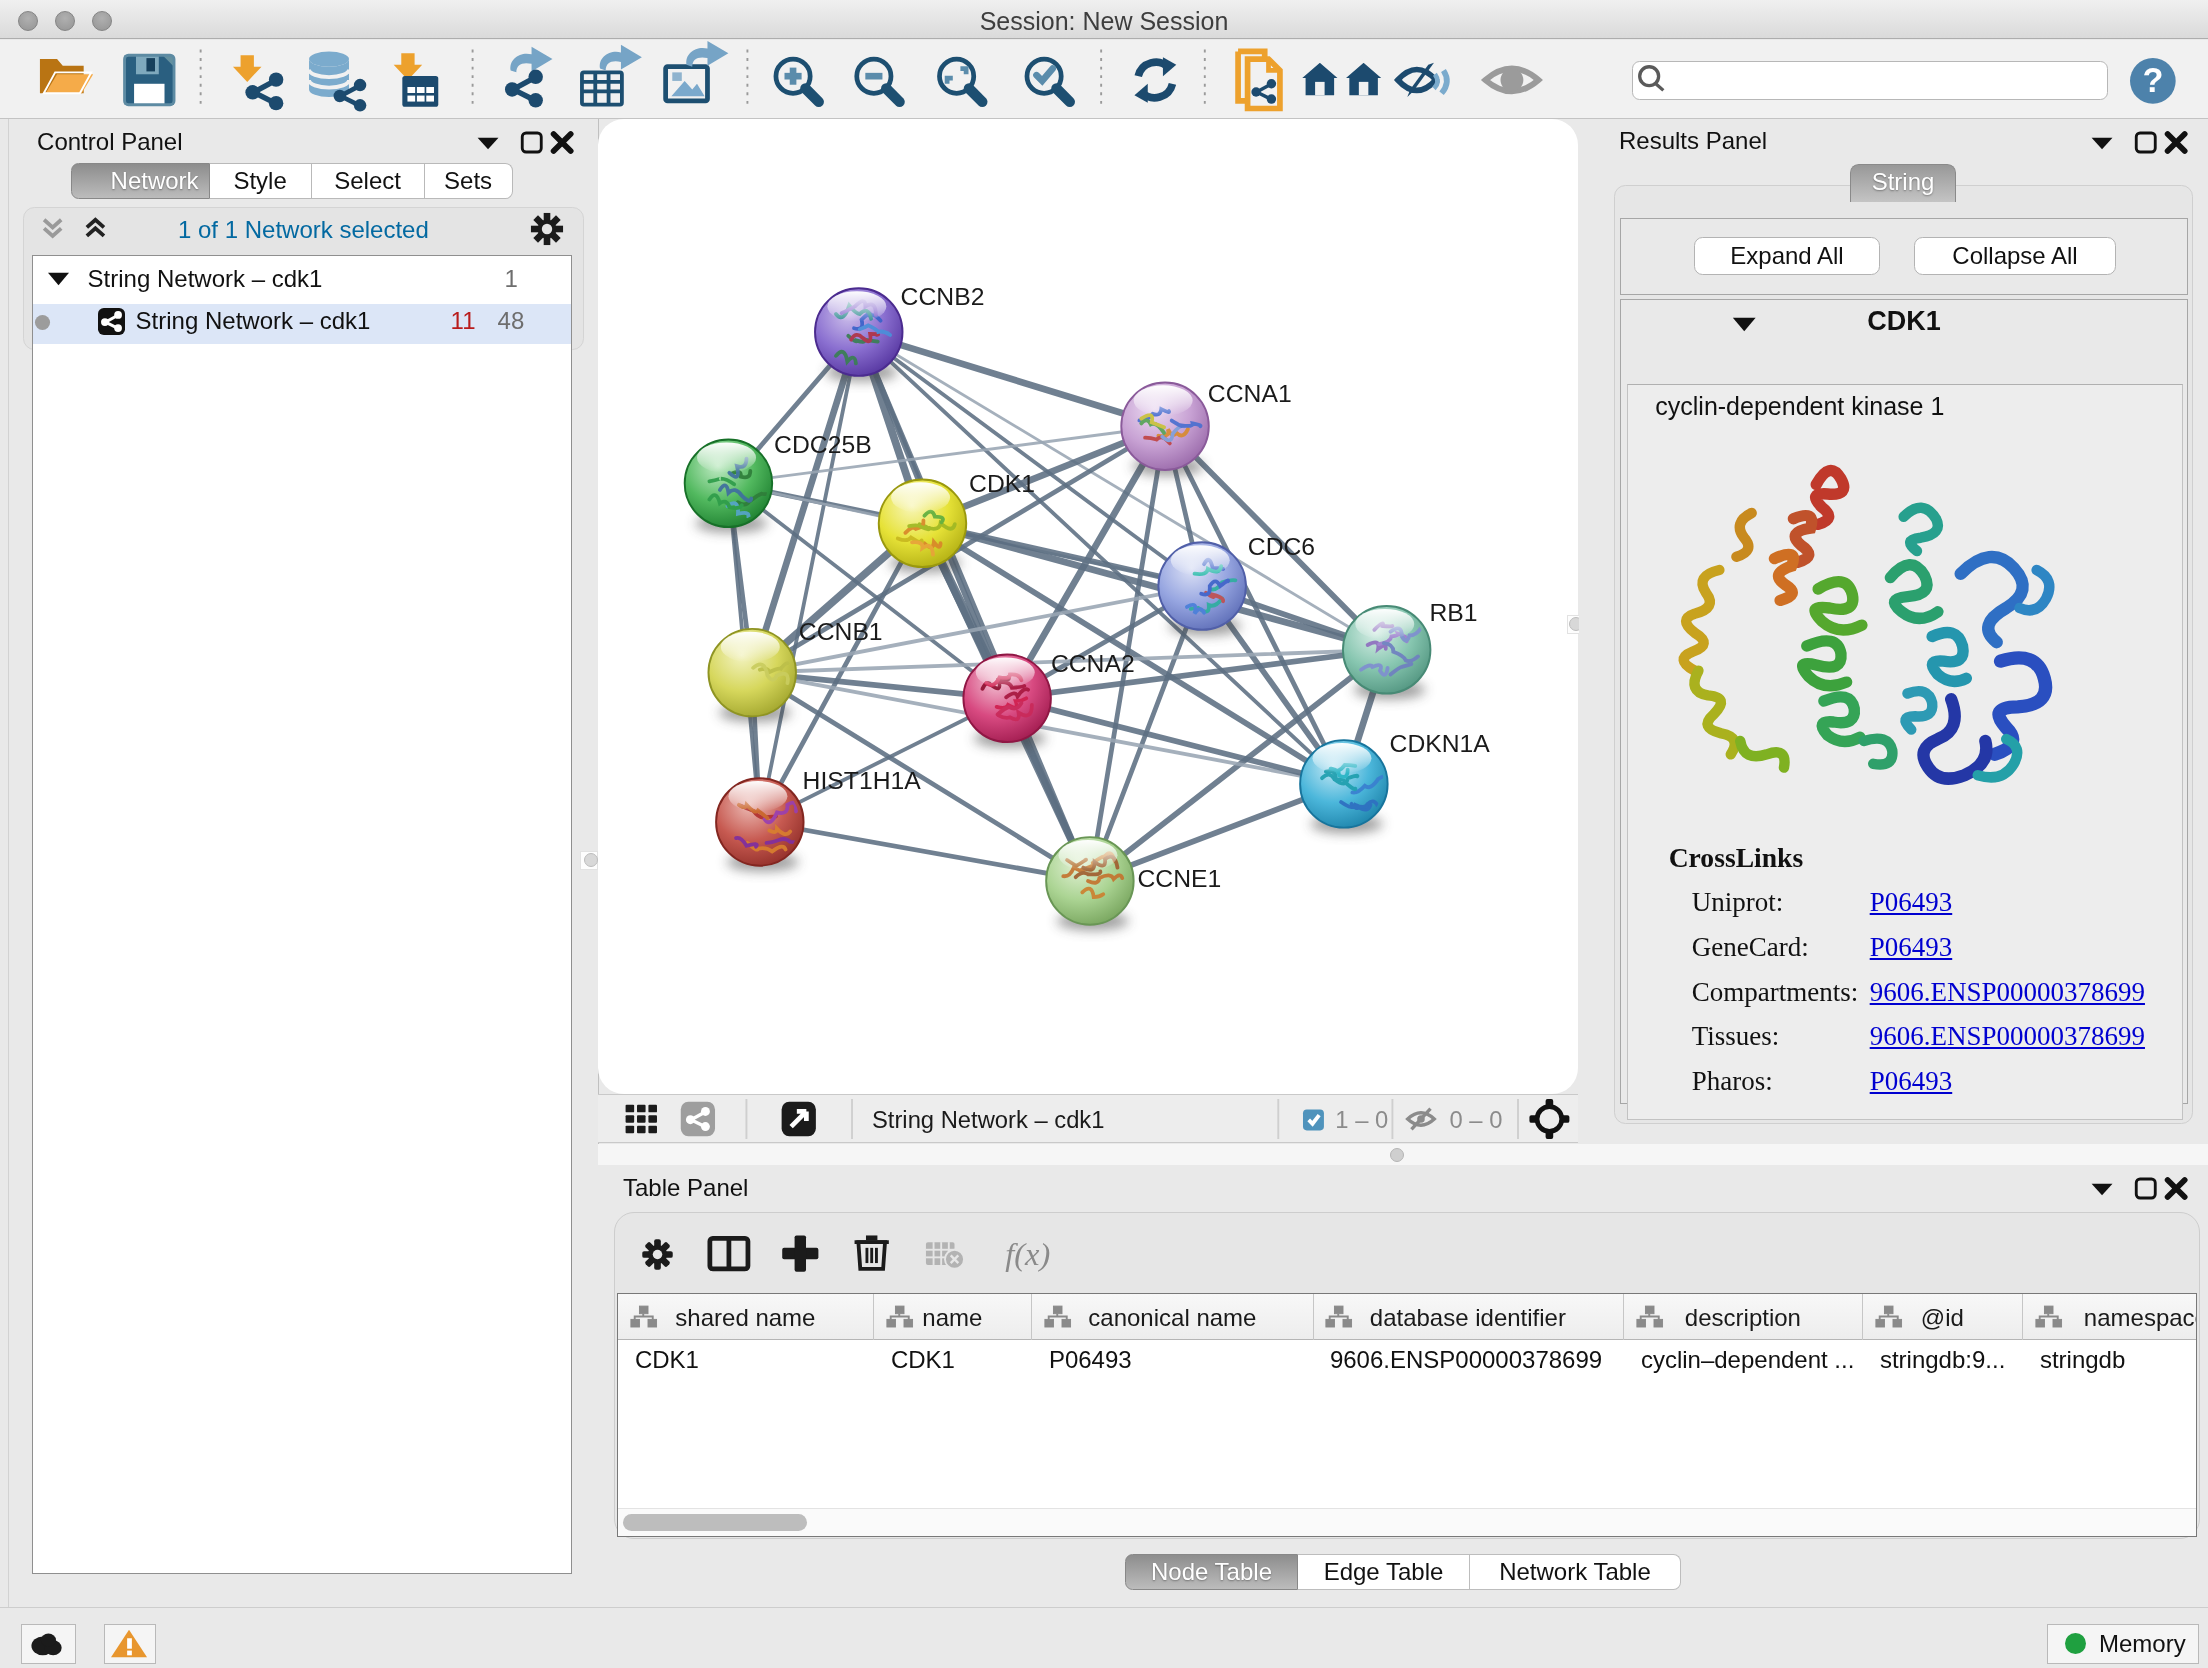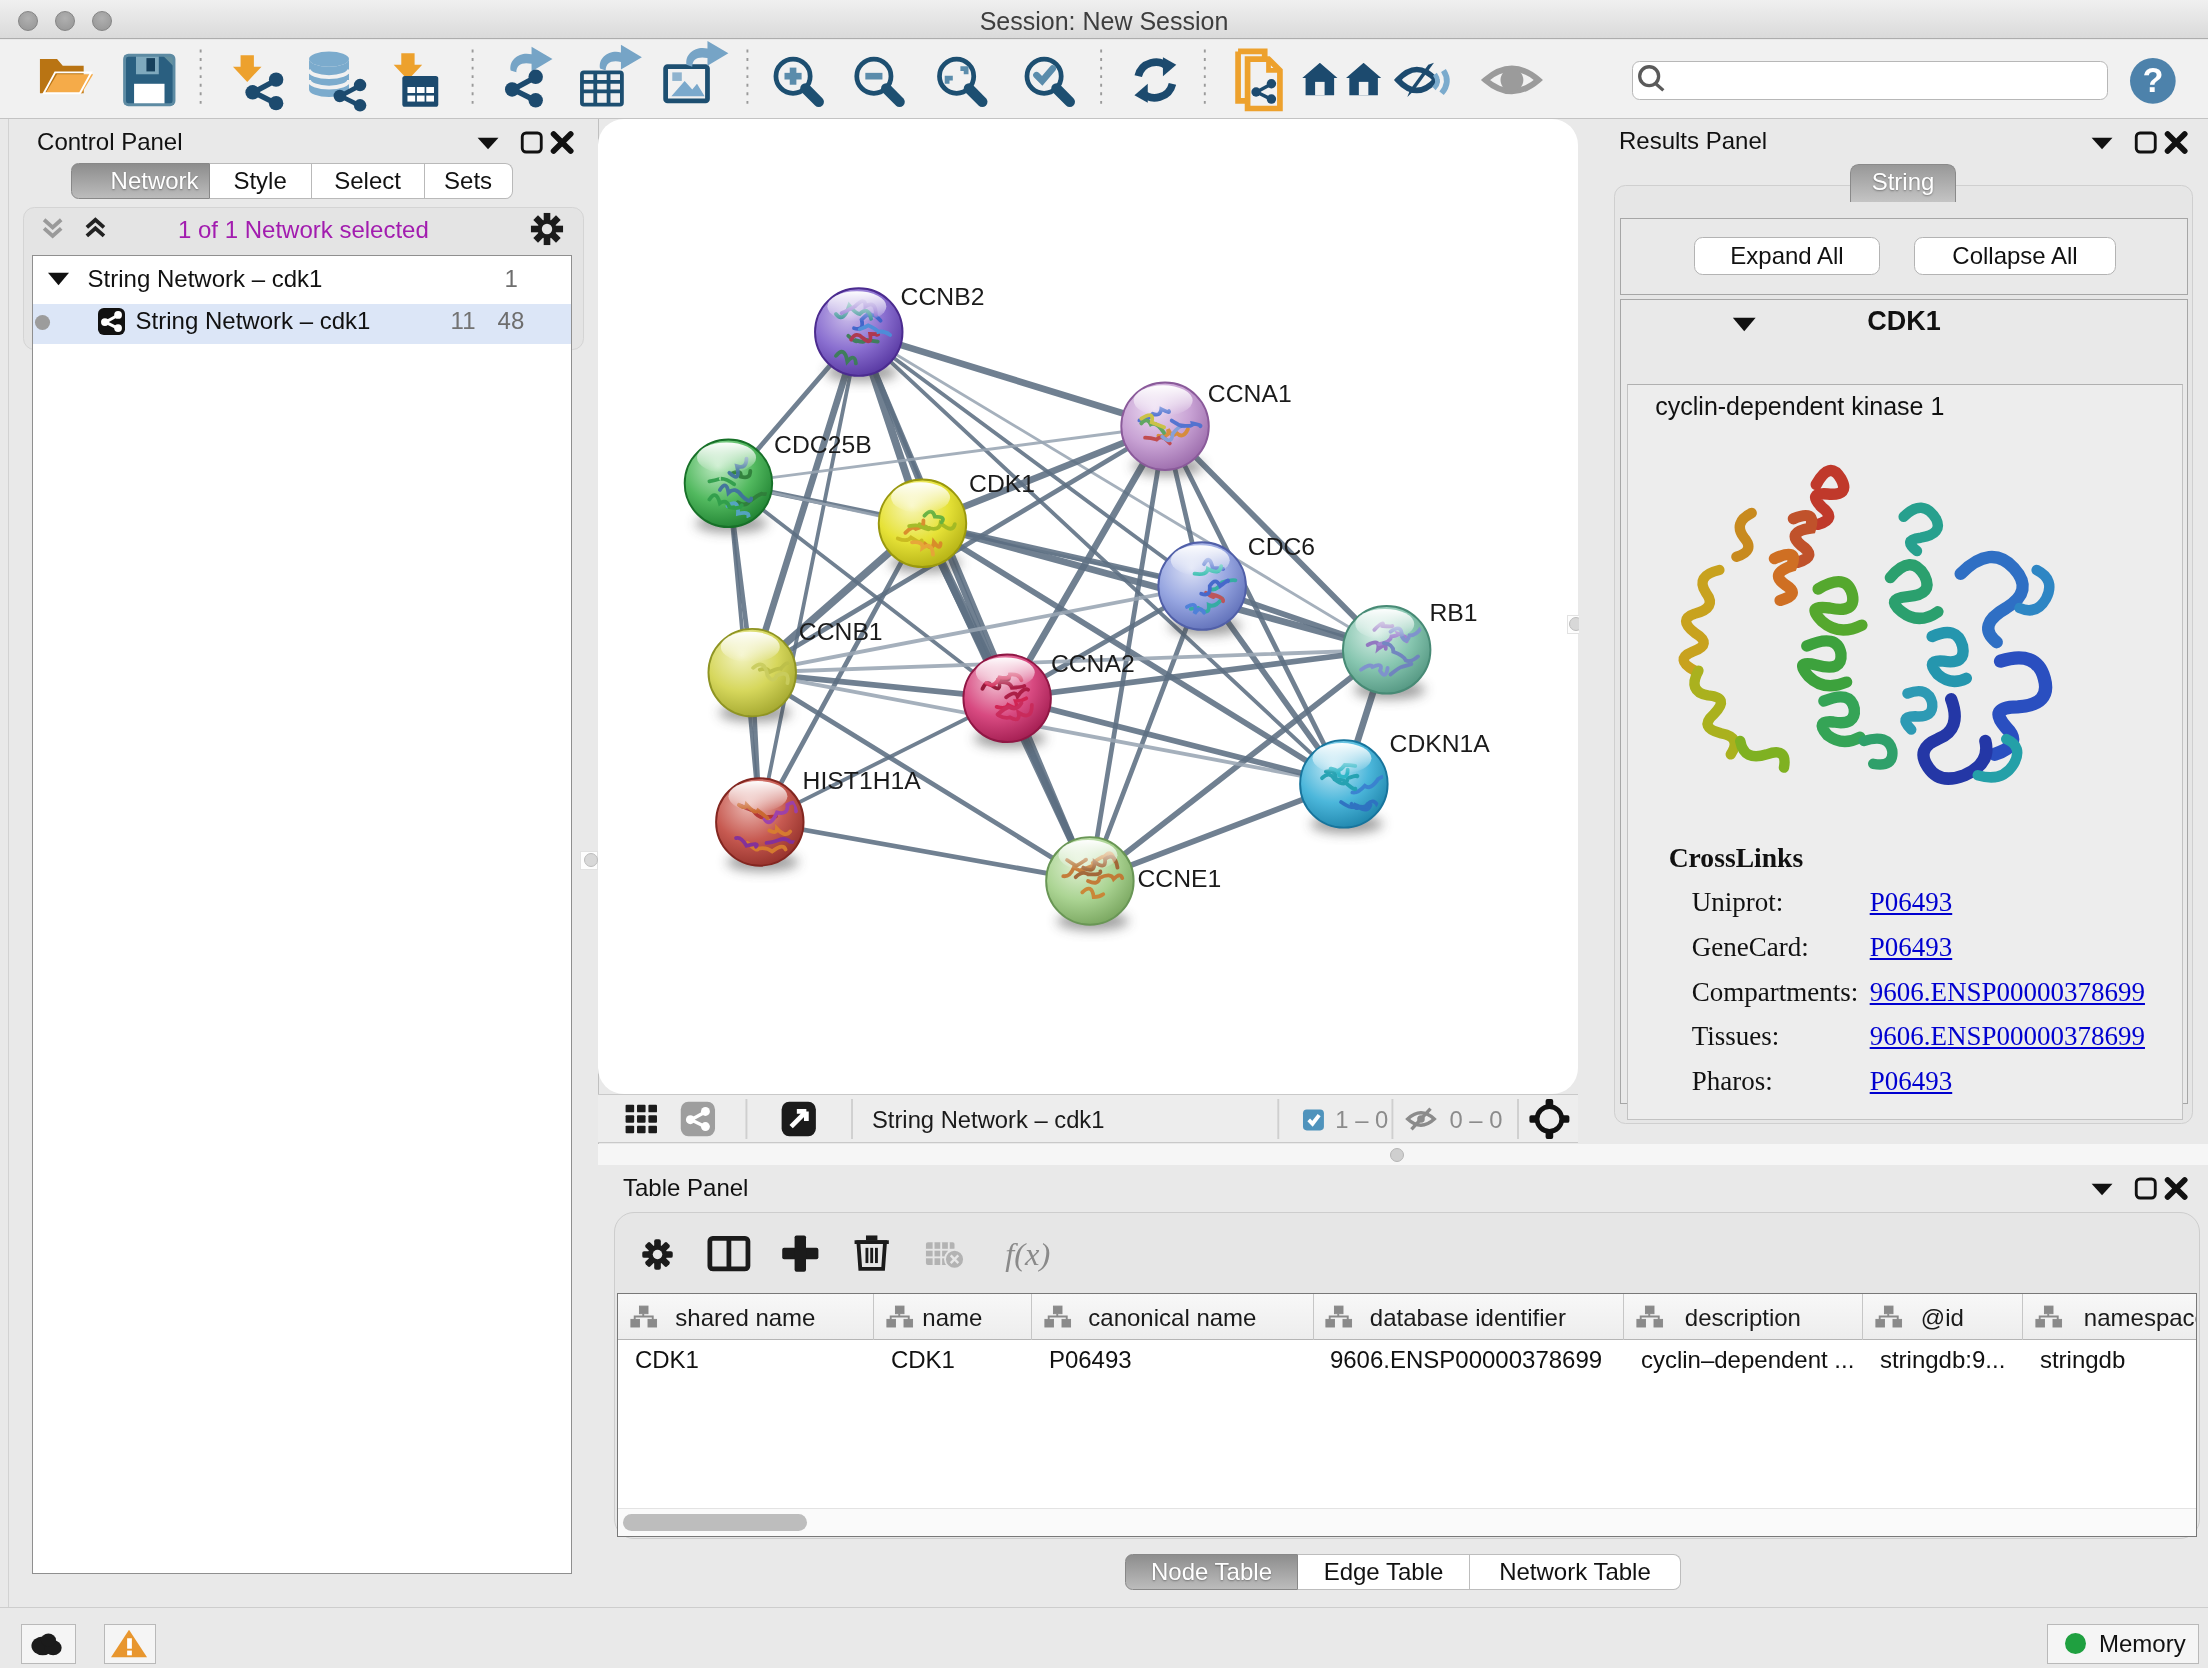--- a/index.html
+++ b/index.html
@@ -251,21 +251,21 @@
           <path d="M -9 -9 L 9 9 M -9 9 L 9 -9" stroke="#111" stroke-width="6" stroke-linecap="round"></path>
         </g>
     </svg>
     <div class="tabs" style="position:absolute;left:62px;top:44px;display:flex">
       <div class="tab sel first" style="width:139px">Network</div>
       <div class="tab" style="width:102px">Style</div>
       <div class="tab" style="width:113px">Select</div>
       <div class="tab last" style="width:88px">Sets</div>
     </div>
     <div id="cp-sub">
-      <div style="position:absolute;left:0;top:7.6px;width:100%;text-align:center;font-size:24px;color:#a21caf">1 of 1 Network selected</div>
+      <div style="position:absolute;left:0;top:7.6px;width:100%;text-align:center;font-size:24px;color:#0369a1">1 of 1 Network selected</div>
       <svg style="position:absolute;left:17px;top:6.7px" width="86" height="28.5" viewBox="0 0 90 30">
         <path d="M 3 5 L 12 13 L 21 5 M 3 14 L 12 22 L 21 14" fill="none" stroke="#9a9a9a" stroke-width="4"></path>
         <path d="M 48 13 L 57 5 L 66 13 M 48 22 L 57 14 L 66 22" fill="none" stroke="#222" stroke-width="4"></path>
       </svg>
       <svg style="position:absolute;left:506px;top:3.8px" width="34" height="34" viewBox="0 0 36 36">
         <g transform="translate(18,18)">
           <g fill="#1b1b1b">
             <rect x="-3.5" y="-17" width="7" height="34"></rect>
             <rect x="-3.5" y="-17" width="7" height="34" transform="rotate(45)"></rect>
             <rect x="-3.5" y="-17" width="7" height="34" transform="rotate(90)"></rect>
@@ -292,21 +292,21 @@
           <rect x="0" y="0" width="28" height="28" rx="6" fill="#111"></rect>
           <g transform="translate(14,14) scale(0.62)">
             <line x1="-10" y1="1" x2="10" y2="-10" stroke="#fff" stroke-width="5"></line>
             <line x1="-10" y1="1" x2="10" y2="11" stroke="#fff" stroke-width="5"></line>
             <circle cx="-11" cy="1" r="6.5" fill="#fff"></circle>
             <circle cx="11" cy="-11" r="6.5" fill="#fff"></circle>
             <circle cx="11" cy="11" r="6.5" fill="#fff"></circle>
           </g>
         </svg>
         <span style="position:absolute;left:103px;top:2.9px">String Network – cdk1</span>
-        <span style="position:absolute;left:418px;top:2.9px;color:#737373">11</span>
+        <span style="position:absolute;left:418px;top:2.9px;color:#b91c1c">11</span>
         <span style="position:absolute;left:465px;top:2.9px;color:#6e6e6e">48</span>
       </div>
     </div>
   </div>
 
   <div id="net">
     <svg width="980" height="975" viewBox="0 0 1030 1025">
       <defs>
         <filter id="blur6" x="-60%" y="-60%" width="220%" height="220%">
             <feGaussianBlur stdDeviation="6"></feGaussianBlur>

